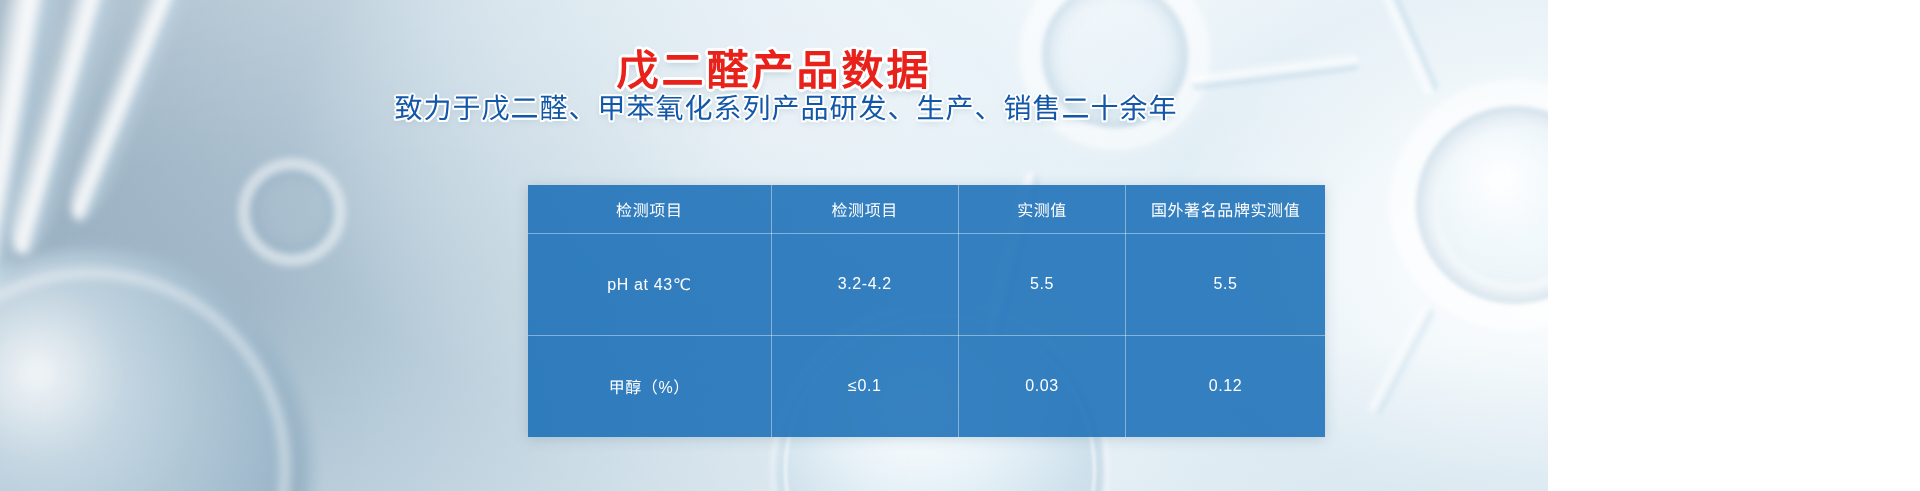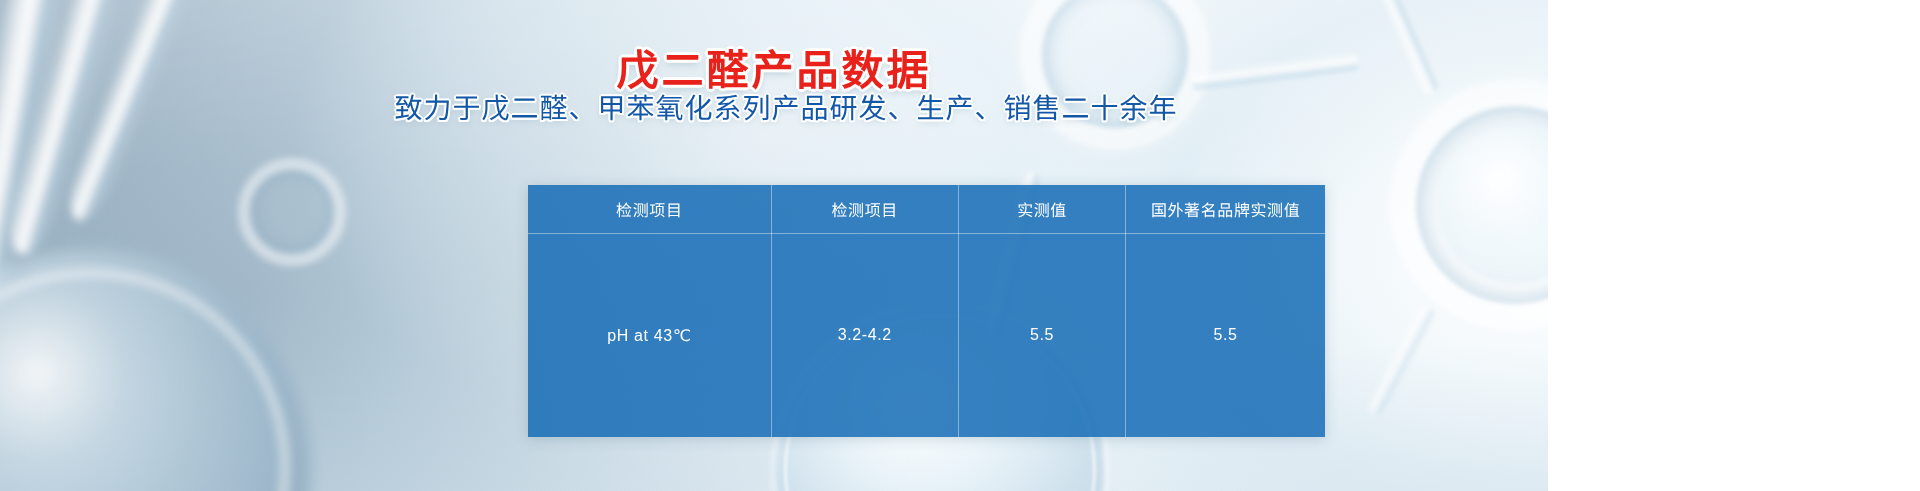--- a/index.html
+++ b/index.html
@@ -308,17 +308,23 @@
           <th>国外著名品牌实测值</th>
         </tr>
       </thead>
       <tbody>
         <tr>
           <td>pH at 43℃</td>
           <td class="num">3.2-4.2</td>
           <td class="num">5.5</td>
           <td class="num">5.5</td>
         </tr>
+        <tr>
+          <td>甲醇（%）</td>
+          <td class="num">≤0.1</td>
+          <td class="num">0.03</td>
+          <td class="num">0.12</td>
+        </tr>
       </tbody>
     </table>
   </div>
 
 </div>
 
 </body></html>

